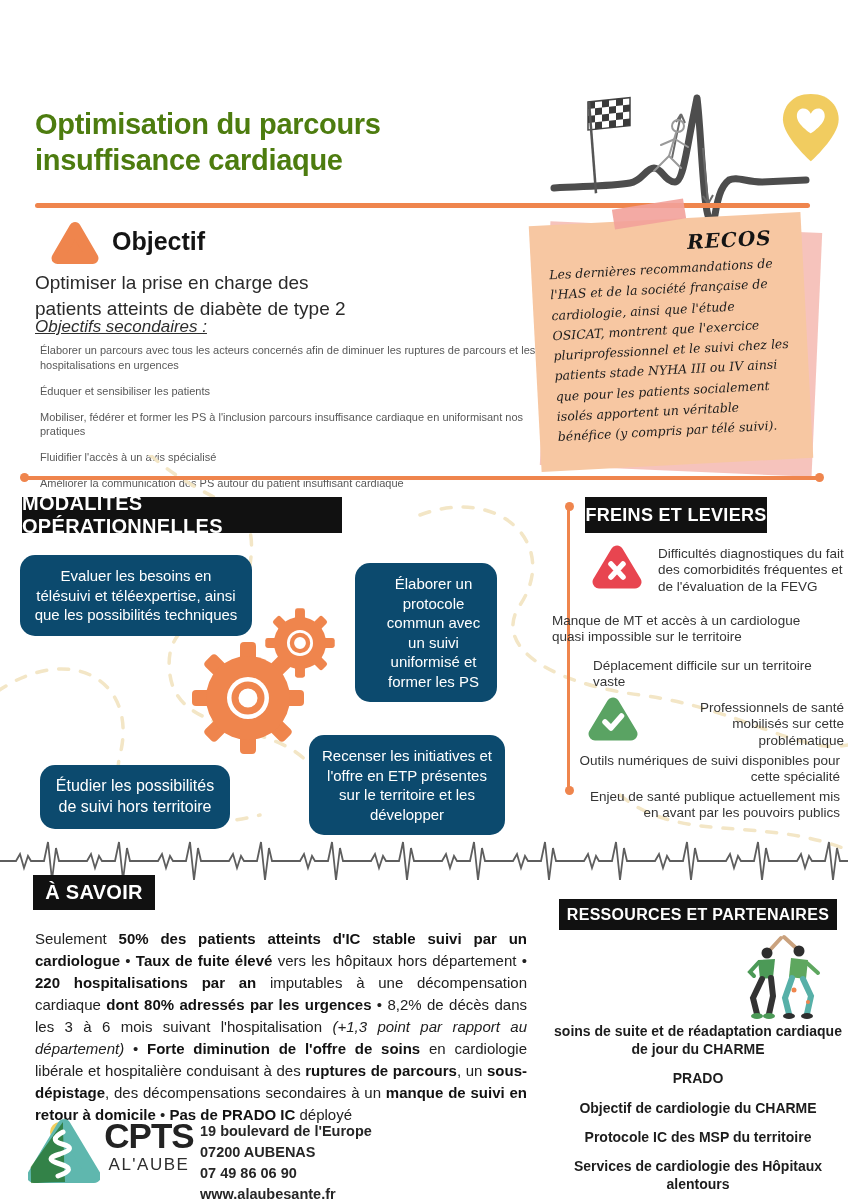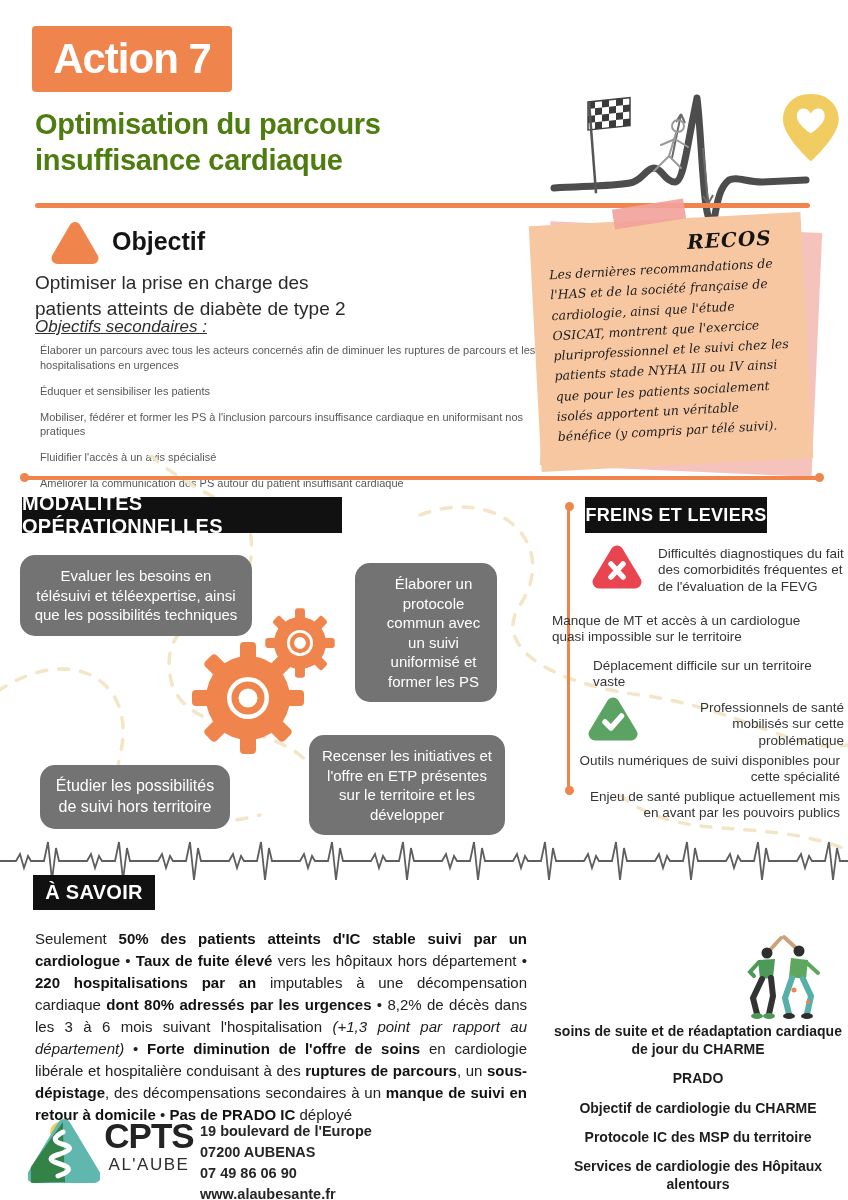--- a/index.html
+++ b/index.html
@@ -80,21 +80,21 @@
     display:flex; align-items:center; justify-content:center; letter-spacing:.3px;
   }
   .banner-modalites { left:22px; top:497px; width:320px; height:36px; font-size:20px; }
   .banner-freins   { left:585px; top:497px; width:182px; height:36px; font-size:18px; }
   .banner-asavoir  { left:33px; top:875px; width:122px; height:35px; font-size:20px; }
   .banner-ressources { left:559px; top:899px; width:278px; height:31px; font-size:16px; }
   .vline { position:absolute; left:567px; top:506px; width:3px; height:284px; background:#EF854D; }
   
   .deco-svg { position:absolute; left:0; top:455px; width:848px; height:400px; pointer-events:none; }
   .mod-box {
-    position:absolute; background:#737373; color:#fff; border-radius:15px;
+    position:absolute; background:#0c4a6e; color:#fff; border-radius:15px;
     padding:11px 12px; text-align:center; font-size:15px; line-height:1.3; z-index:2;
   }
   .mod-box-1 { left:20px; top:555px; width:232px; }
   .mod-box-2 { left:355px; top:563px; width:142px;padding-left:27px; }
   .mod-box-3 { left:309px; top:735px; width:196px; }
   .mod-box-4 { left:40px; top:765px; width:190px; font-size:16px; }
   .gears { position:absolute; left:178px; top:598px; width:165px; height:165px; z-index:1; }
   
   .fl-item { position:absolute; color:#353535; font-size:13.5px; line-height:1.22; font-weight:500; }
   .tri-badge { position:absolute; width:50px; height:46px; }
@@ -128,23 +128,20 @@
   .address {
     position:absolute; left:200px; top:1121px; font-size:14.5px; font-weight:600;
     color:#262626; line-height:1.45;
   }
 </style>
 </head>
 <body>
 
 <div class="page">
 
-  <div class="action-box">
-    <span>Action 7</span>
-  </div>
   <h1 class="main-title">Optimisation du parcours insuffisance cardiaque</h1>
 
   <svg class="hero-illu" viewBox="0 0 298 152">
 
     <path d="M4 102 C40 100 62 100 80 97 C92 95 96 82 104 82 C112 82 115 96 125 96 C133 96 137 62 143 32 L147 12 C151 42 153 122 159 132 L163 142 C167 112 171 100 179 94 C187 90 196 96 212 96 L256 94" fill="none" stroke="#4d4d4d" stroke-width="7" stroke-linecap="round" stroke-linejoin="round"></path>
 
     <path d="M122 72 L131 28 M131 28 L126 36 M131 28 L135 37" fill="none" stroke="#6a6a6a" stroke-width="2"></path>
 
     <path d="M153 62 L158 118 M158 118 L153 110 M158 118 L163 109" fill="none" stroke="#6a6a6a" stroke-width="2"></path>
 
@@ -296,20 +293,21 @@
       <use href="#beat" x="497"></use>
     <use href="#beat" x="568"></use>
       <use href="#beat" x="639"></use>
       <use href="#beat" x="710"></use>
       <use href="#beat" x="781"></use>
   </svg>
 
   <div class="banner banner-asavoir">À SAVOIR</div>
   <p class="asavoir-text"><span>Seulement </span><span class="b">50% des patients atteints d'IC stable suivi par un cardiologue</span><span> • </span><span class="b">Taux de fuite élevé</span><span> vers les hôpitaux hors département • </span><span class="b">220 hospitalisations par an</span><span> imputables à une décompensation cardiaque </span><span class="b">dont 80% adressés par les urgences</span><span> • 8,2% de décès dans les 3 à 6 mois suivant l'hospitalisation </span><span class="i">(+1,3 point par rapport au département)</span><span> • </span><span class="b">Forte diminution de l'offre de soins</span><span> en cardiologie libérale et hospitalière conduisant à des </span><span class="b">ruptures de parcours</span><span>, un </span><span class="b">sous-dépistage</span><span>, des décompensations secondaires à un </span><span class="b">manque de suivi en retour à domicile</span><span> • </span><span class="b">Pas de PRADO IC</span><span> déployé</span></p>
 
+  <div class="banner banner-ressources">RESSOURCES ET PARTENAIRES</div>
   <svg class="people-illu" viewBox="0 0 84 88">
 
     <g stroke-linecap="round">
       <path d="M28 18 L39 6" stroke="#caa27e" stroke-width="4" fill="none"></path>
       <circle cx="25" cy="21" r="5.5" fill="#2e2e2e"></circle>
       <path d="M16 28 L33 27 L31 46 L18 47 Z" fill="#4C9A57"></path>
       <path d="M17 30 L8 40 L12 44" stroke="#4C9A57" stroke-width="4" fill="none"></path>
       <path d="M20 47 L11 66 L15 82" stroke="#333333" stroke-width="6" fill="none"></path>
       <path d="M29 46 L31 64 L27 82" stroke="#333333" stroke-width="6" fill="none"></path>
       <ellipse cx="15" cy="84" rx="6" ry="3" fill="#4C9A57"></ellipse>

